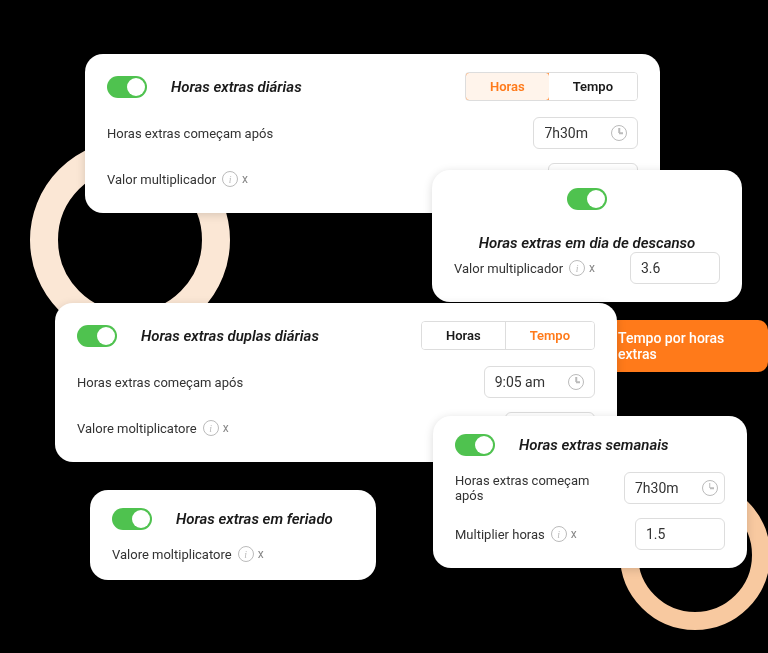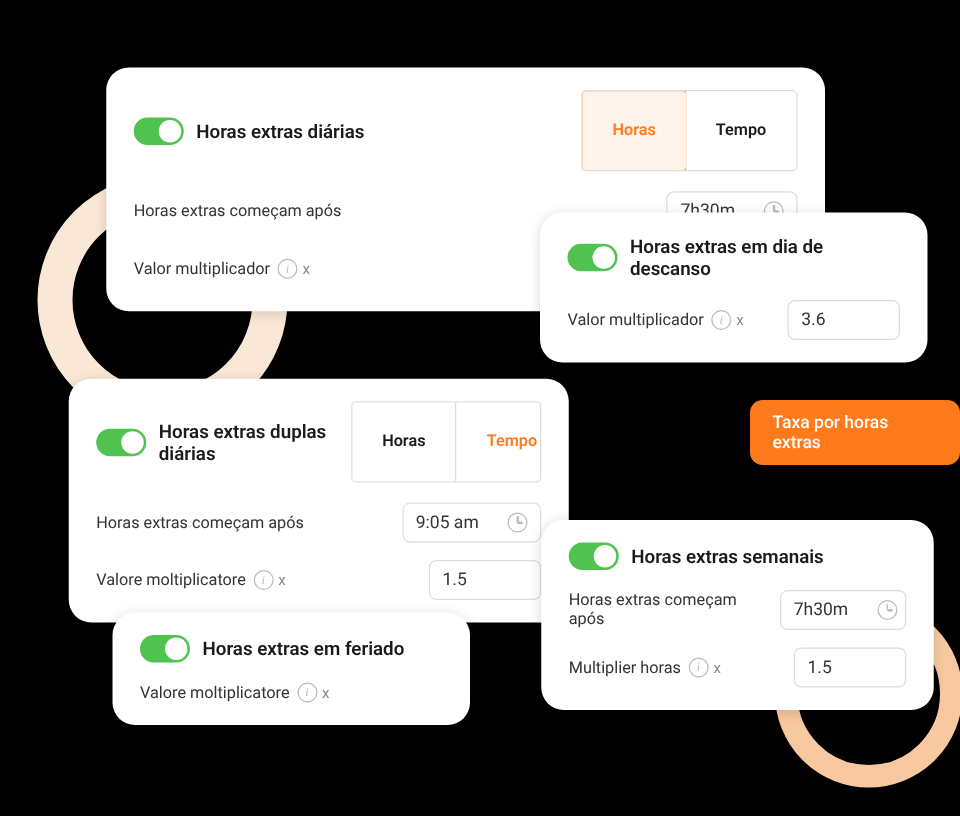--- a/index.html
+++ b/index.html
@@ -24,21 +24,21 @@
     border-radius: 18px;
     padding: 18px 22px;
     box-shadow: 0 2px 10px rgba(0,0,0,0.15);
   }
   .card-header {
     display: flex;
     align-items: center;
     justify-content: space-between;
     margin-bottom: 16px;
   }
-  .title-wrap { display: flex; align-items: center; gap: 10px; }
+  .title-wrap { display: flex; align-items: center; gap: 24px; font-style: italic; }
   .toggle {
     width: 40px; height: 22px;
     background: #4fc24f;
     border-radius: 11px;
     position: relative;
     flex-shrink: 0;
   }
   .toggle::after {
     content: "";
     position: absolute;
@@ -48,21 +48,21 @@
     border-radius: 50%;
   }
   .card-title { font-size: 15px; font-weight: 600; color: #1a1a1a; }
   .seg {
     display: flex;
     border: 1px solid #ddd;
     border-radius: 4px;
     overflow: hidden;
   }
   .seg-btn {
-    padding: 24px 24px;
+    padding: 6px 24px;
     font-size: 13px;
     font-weight: 600;
     cursor: pointer;
     background: #fff;
     color: #1a1a1a;
     text-align: center;
   }
   .seg-btn.active-orange {
     background: #fff4eb;
     color: #ff7a1a;
@@ -124,21 +124,21 @@
     background: #ff7a1a;
     color: #fff;
     font-size: 14px;
     font-weight: 500;
     padding: 10px 18px;
     border-radius: 10px;
   }
   
   .c1 { left: 85px; top: 54px; width: 575px; }
   .c2 { left: 432px; top: 170px; width: 310px; }
-  .c3 { left: 55px; top: 303px; width: 400px; }
+  .c3 { left: 55px; top: 303px; width: 562px; }
   .c4 { left: 433px; top: 416px; width: 314px; }
   .c5 { left: 90px; top: 490px; width: 286px; }
   .pill-1 { left: 600px; top: 320px; }
 </style>
 </head>
 <body>
 
 <div class="ring ring-1"></div>
 <div class="ring ring-2"></div>
 
@@ -166,37 +166,37 @@
       <span class="info-icon">i</span>
       <span class="mult-x">x</span>
     </div>
     <div class="field">
       <span>1.25</span>
     </div>
   </div>
 </div>
 
 <div class="card c2">
-  <div class="title-wrap" style="margin-bottom:16px;">
+  <div class="title-wrap" style="margin-bottom:0;flex-direction:column;">
     <div class="toggle"></div>
     <div class="card-title">Horas extras em dia de descanso</div>
   </div>
   <div class="row">
     <div class="row-label">
       <span>Valor multiplicador</span>
       <span class="info-icon">i</span>
       <span class="mult-x">x</span>
     </div>
     <div class="field">
       <span>3.6</span>
     </div>
   </div>
 </div>
 
-<div class="pill pill-1">Taxa por horas extras</div>
+<div class="pill pill-1">Tempo por horas extras</div>
 
 <div class="card c3">
   <div class="card-header">
     <div class="title-wrap">
       <div class="toggle"></div>
       <div class="card-title">Horas extras duplas diárias</div>
     </div>
     <div class="seg">
       <div class="seg-btn">Horas</div>
       <div class="seg-btn plain-orange" style="border-left:1px solid #ddd;">Tempo</div>

